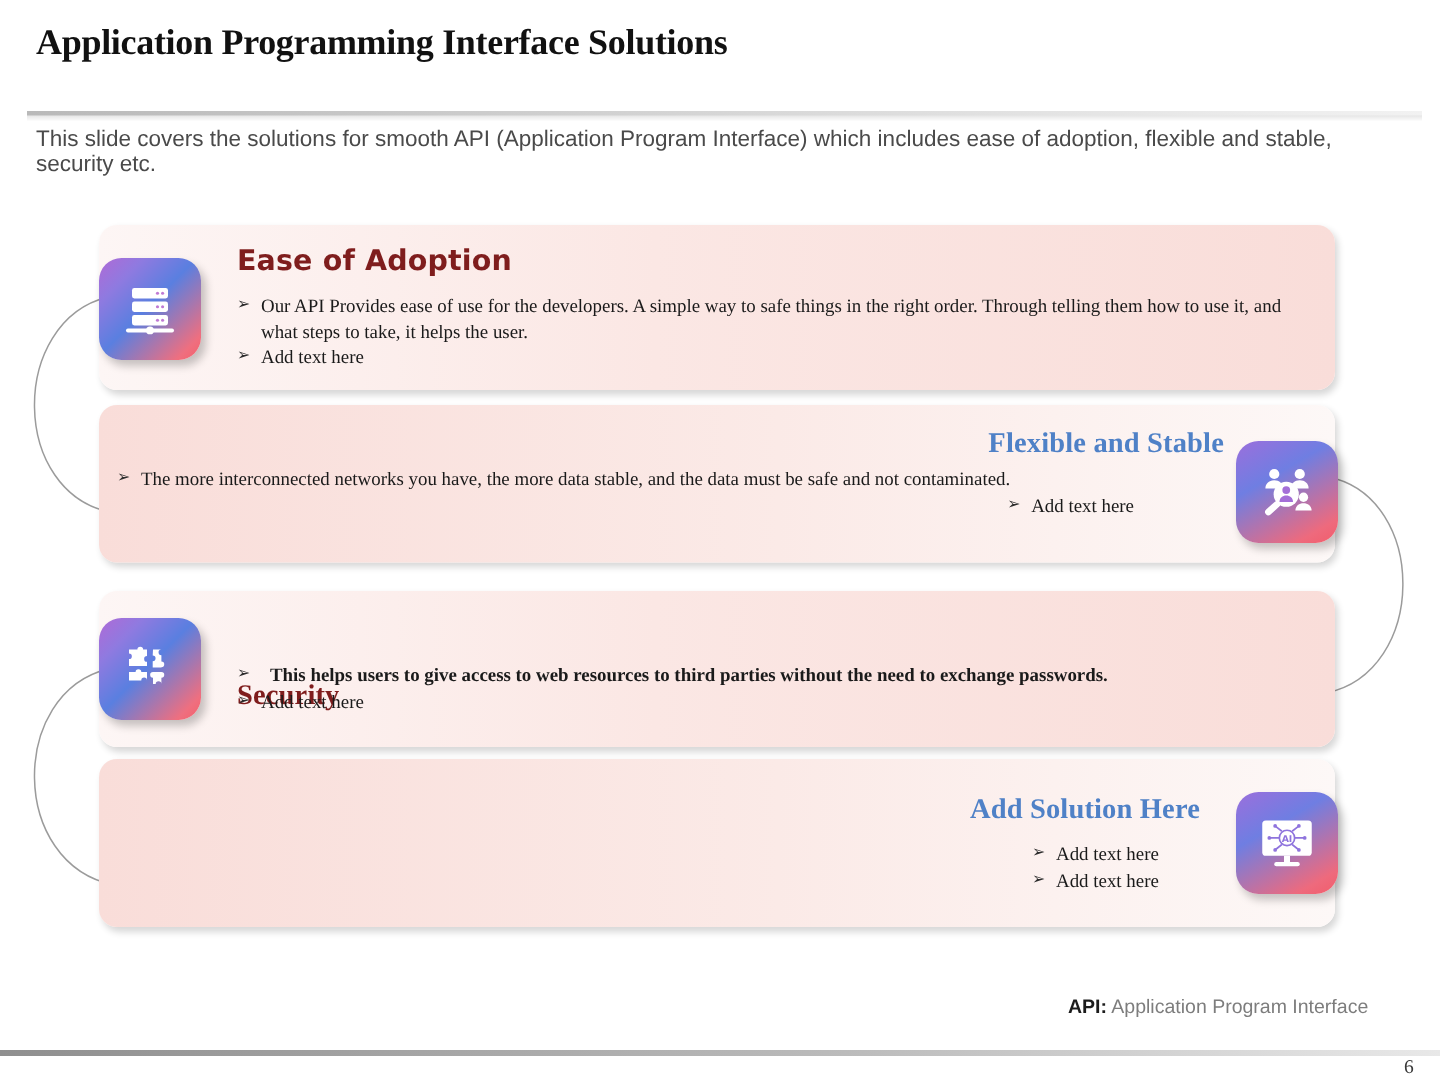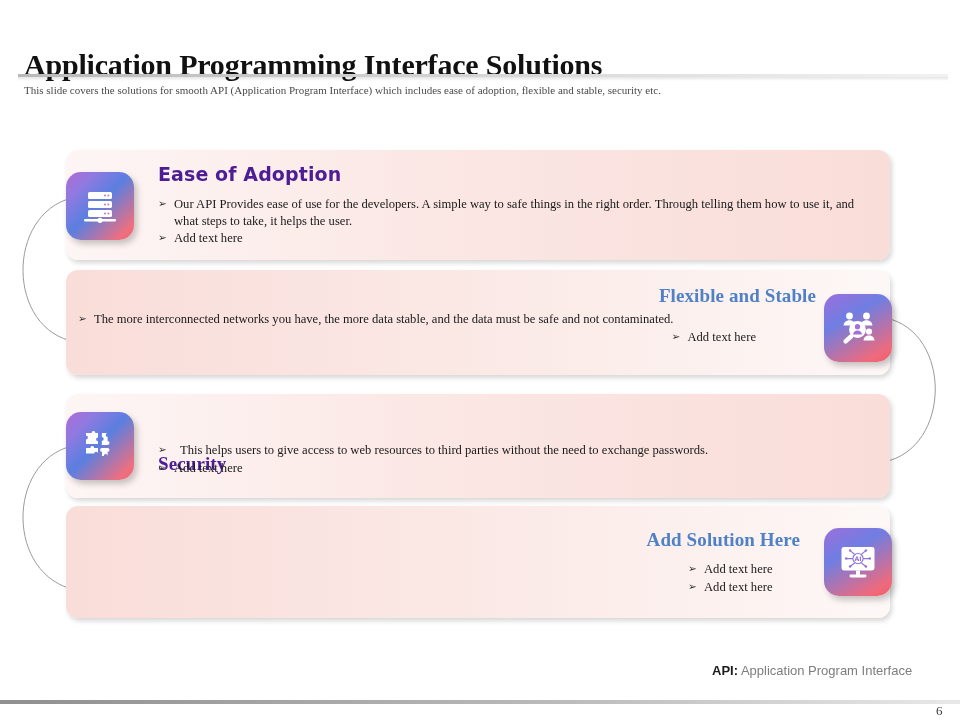--- a/index.html
+++ b/index.html
@@ -7,35 +7,35 @@
     width:960px;height:720px;background:#ffffff;
     font-family:"Liberation Serif",serif;
     overflow:hidden;position:relative;
   }
   .slide{position:absolute;inset:0;background:#fff;}
 
   
   .title{
     position:absolute;left:24px;top:16px;width:900px;
     font-family:"Liberation Serif",serif;
-    font-weight:bold;font-size:30px;color:#111;
-    letter-spacing:-0.2px;white-space:nowrap;margin-top:32px;
+    font-weight:bold;font-size:24px;color:#111;
+    letter-spacing:-0.2px;white-space:nowrap;
   }
   .title-rule{
     position:absolute;left:18px;top:74px;width:930px;height:3px;
     background:linear-gradient(to right,#b9b9b9 0%,#d9d9d9 55%,#f2f2f2 100%);
   }
   .title-rule-soft{
     position:absolute;left:18px;top:77px;width:930px;height:4px;
     background:linear-gradient(to bottom,rgba(0,0,0,.10),rgba(0,0,0,0));
   }
   .subtitle{
     position:absolute;left:24px;top:84px;width:910px;
-    font-family:Liberation Serif, serif;
-    font-size:11px;color:#4a4a4a;
+    font-family:Liberation Sans, sans-serif;
+    font-size:15px;color:#4a4a4a;
   }
 
   
   .arcs{position:absolute;left:0;top:0;width:960px;height:720px;pointer-events:none;}
 
   
   .card{
     position:absolute;border-radius:12px;
     box-shadow:2px 3px 5px rgba(0,0,0,.16);
   }
@@ -59,21 +59,21 @@
 
   .tile1{left:66px;top:172px;}
   .tile2{left:824px;top:294px;}
   .tile3{left:66px;top:412px;}
   .tile4{left:824px;top:528px;}
 
   
   .h-coral{
     position:absolute;
     font-family:"DejaVu Sans",sans-serif;
-    font-size:19px;font-weight:bold;color:#4c1d95;letter-spacing:.1px;
+    font-size:19px;font-weight:bold;color:#7f1d1d;letter-spacing:.1px;
   }
   .h-blue{
     position:absolute;
     font-family:"Liberation Serif",serif;
     font-size:19px;font-weight:bold;color:#4f81c7;letter-spacing:.1px;
   }
   .h1{left:158px;top:163px;}
   .h2{right:144px;top:285px;text-align:right;}
   .h3{left:158px;top:409px;margin-top:44px;}
   .h4{right:160px;top:529px;text-align:left;}
@@ -205,21 +205,21 @@
         <path d="M22 22h5.6a1.9 1.9 0 0 1 0 3.8V30a1.9 1.9 0 0 0-3.8 0H22v-4.2a1.9 1.9 0 0 1 0-3.8z"></path>
       </g>
     </svg>
   </div>
 
   <div class="h-coral h3" style="font-family:'Liberation Serif',serif;">Security</div>
 
   <div class="blist l3">
     <div class="brow">
       <span class="bmark">➢</span>
-      <span class="btxt" style="padding-left:6px;">This helps users to give access to web resources to third parties without the need to exchange passwords.</span>
+      <span class="btxt" style="padding-left:6px;font-weight:bold;">This helps users to give access to web resources to third parties without the need to exchange passwords.</span>
     </div>
     <div class="brow">
       <span class="bmark">➢</span>
       <span class="btxt">Add text here</span>
     </div>
   </div>
 
   <div class="card card4 fill-left"></div>
 
   <div class="icon-tile grad-b tile4">

